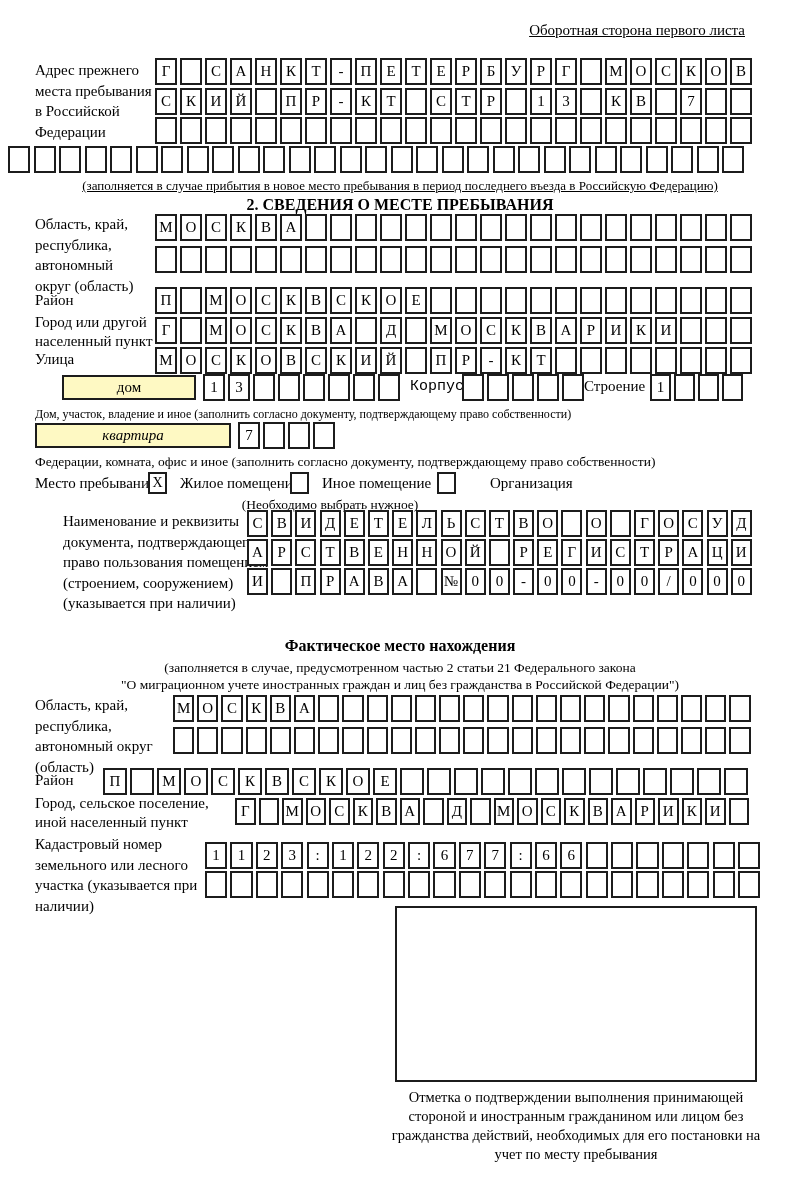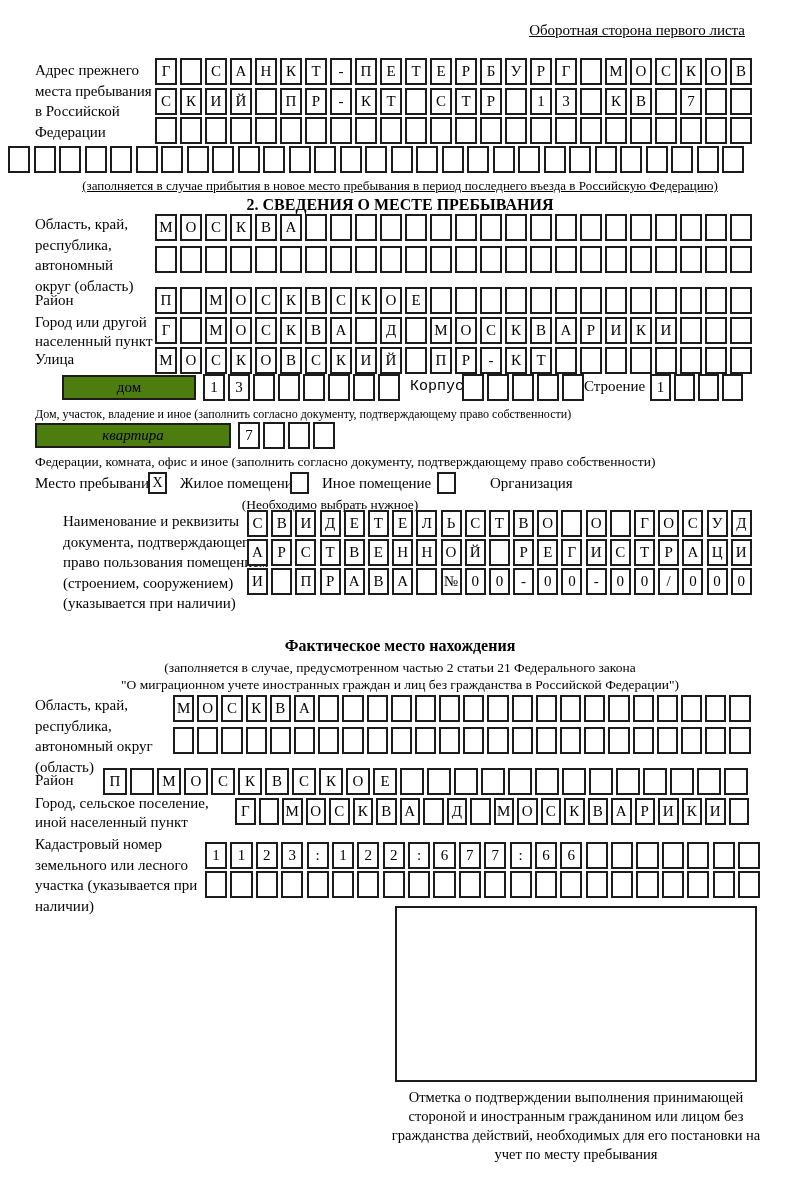--- a/index.html
+++ b/index.html
@@ -9,21 +9,21 @@
   .abs { position:absolute; }
   .lbl { line-height:20.5px; }
   .note { font-size:13px; line-height:16px; }
   .bold { font-weight:bold; }
   .center { left:0; width:800px; text-align:center; }
   .cells { display:flex; gap:var(--g,3px); }
   .cells span { flex:0 0 var(--w,22px); width:var(--w,22px); height:27px;
                 border:2px solid #1c1c1c; display:flex; align-items:center;
                 justify-content:center; font-size:15px; line-height:1; background:#fff; }
   .framebox { border:2px solid #1c1c1c; height:25px; display:flex;
-              align-items:center; justify-content:center; background:#4d7c0f; }
+              align-items:center; justify-content:center; background:#fef9c3; }
   .chk { width:19px; height:22px; border:2px solid #1c1c1c; display:flex;
          align-items:center; justify-content:center; font-size:14px; background:#fff; }
   .stampbox { border:2px solid #1c1c1c; background:#fff; }
 </style>
 </head>
 <body>
 
 <div class="abs" style="top:22px; left:0; width:745px; text-align:right;text-decoration:underline;">Оборотная сторона первого листа</div>
 
 <div class="abs lbl" style="top:60px; left:35px; width:125px;">Адрес прежнего места пребывания в Российской Федерации</div>

